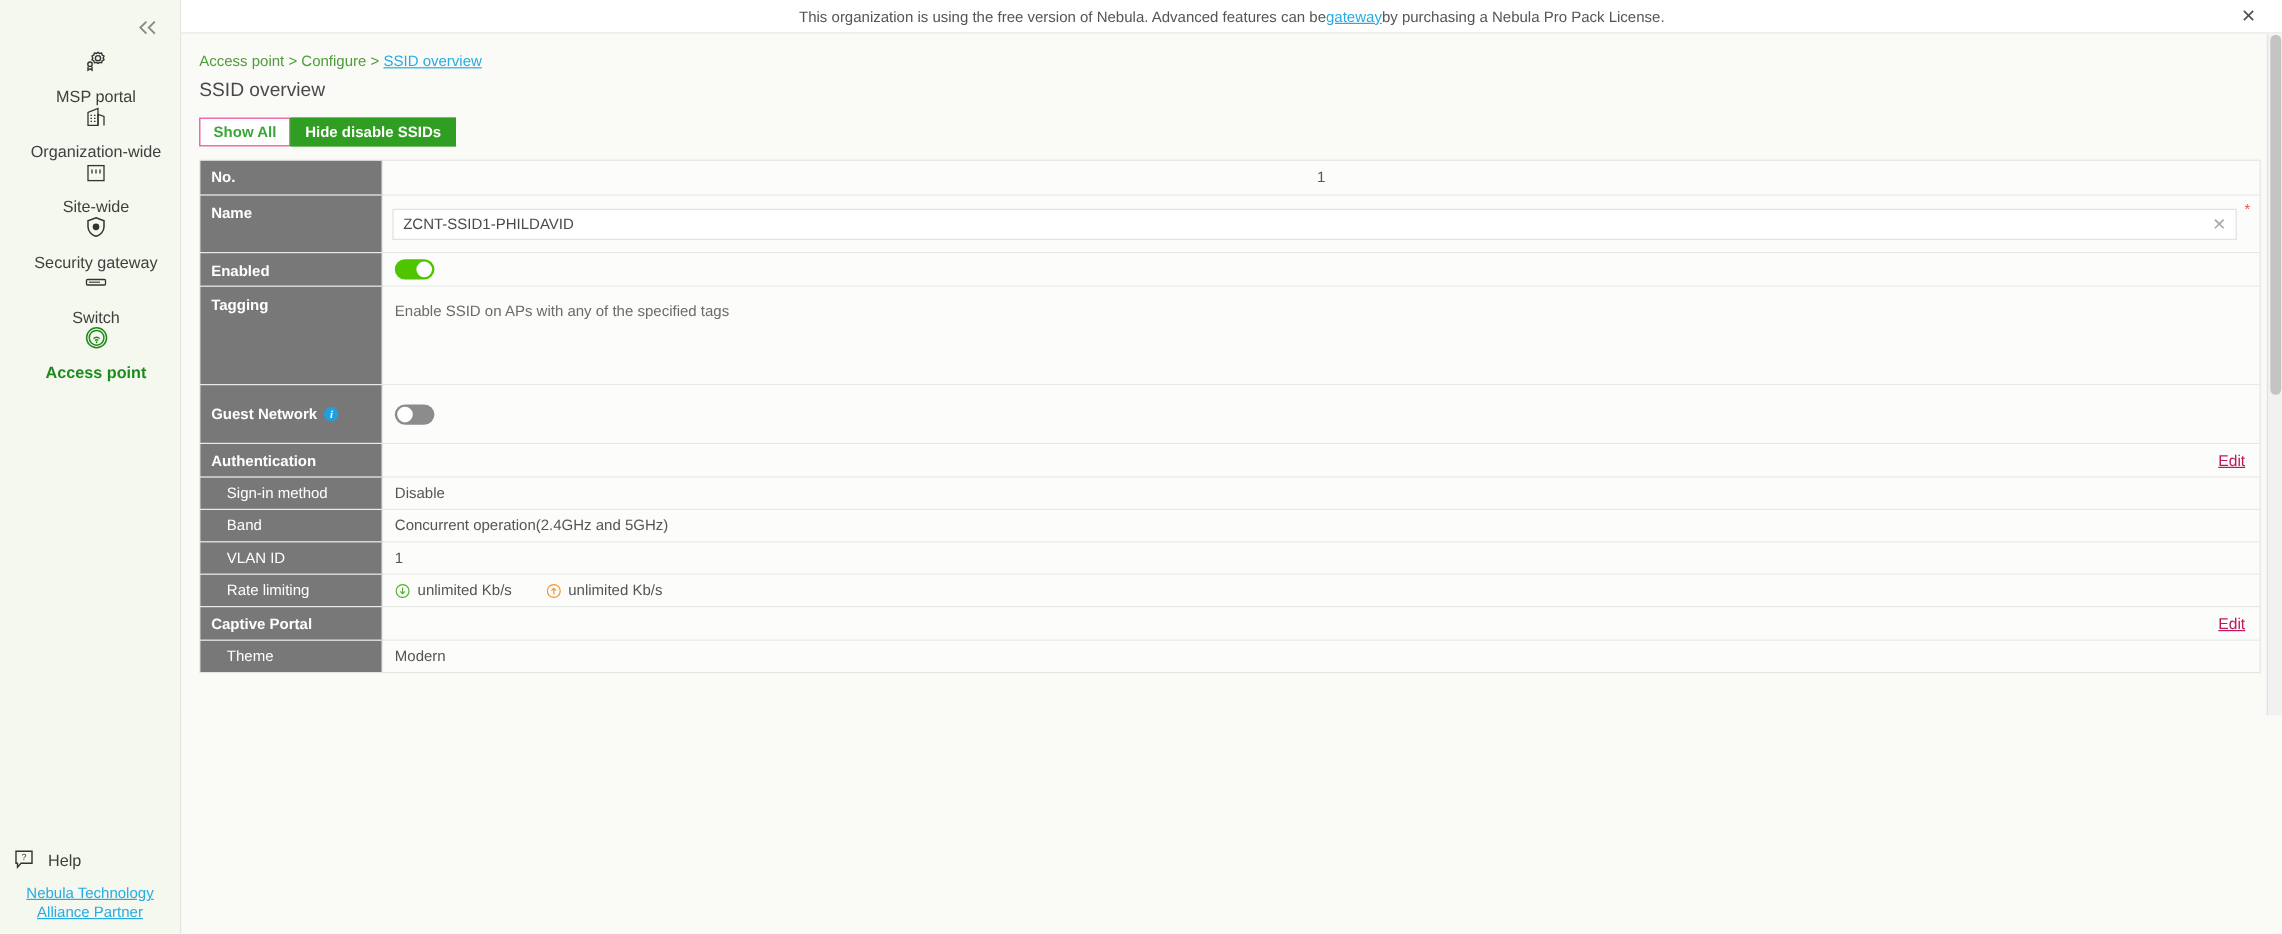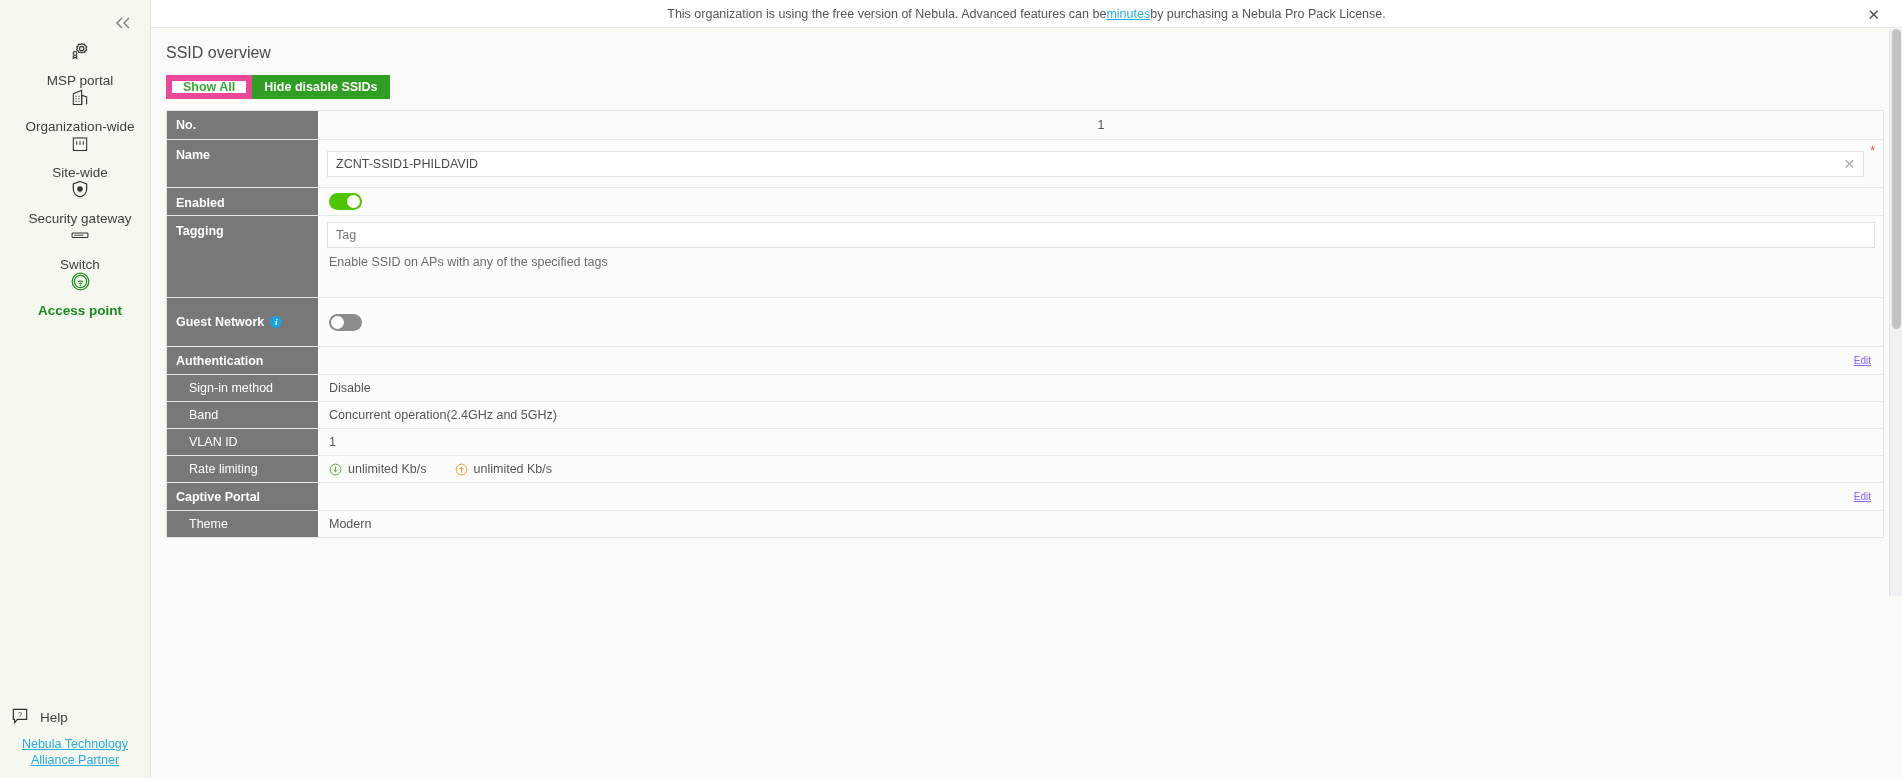--- a/index.html
+++ b/index.html
@@ -78,21 +78,21 @@
 
   .btn-group { display: flex; margin-bottom: 11px; }
   .btn-toggle {
     height: 24px; padding: 0 11px;
     font-size: 12.5px; font-weight: bold;
     display: flex; align-items: center;
     cursor: pointer;
   }
   .btn-toggle.outline {
     background: #ffffff; color: #3aa63a;
-    border: 6px solid #ec4899;
+    border: 1px solid #ec4899;
   }
   .btn-toggle.filled {
     background: #2f9e22; color: #ffffff;
     border: 1px solid #2f9e22;
   }
 
   
   .ssid-table { width: 1718px; border: 1px solid #e4e6e2; background: #fcfcfb; }
   .trow { display: flex; border-bottom: 1px solid #e8eae6; }
   .trow:last-child { border-bottom: none; }
@@ -159,21 +159,21 @@
     margin-left: 6px; font-style: italic; cursor: pointer;
     font-family: "Liberation Serif", serif;
   }
 
   .section-head .tlabel { height: 27px; align-items: center; font-weight: bold; }
   .section-head .tval { height: 27px; display: flex; align-items: center; justify-content: flex-end; padding: 0 12px; }
 
   .subrow .tlabel { height: 26px; align-items: center; }
   .subrow .tval { height: 26px; display: flex; align-items: center; padding: 0 10px; }
 
-  .edit-link { color: #8b5cf6; font-size: 10px; text-decoration: underline; cursor: pointer; }
+  .edit-link { color: #be185d; font-size: 13px; text-decoration: underline; cursor: pointer; }
 
   .rate-item { display: inline-flex; align-items: center; gap: 6px; margin-right: 28px; }
   .rate-ico { width: 13px; height: 13px; flex: 0 0 13px; }
 
   
   .save-area { text-align: center; margin-top: 33px; }
   .save-row { display: flex; align-items: center; justify-content: center; gap: 9px; }
   .save-btn {
     background: #ffffff; border: 1px solid #cfd2cc;
     font-size: 13px; font-weight: bold; color: #3a3a3a;
@@ -297,27 +297,30 @@
         <span>Nebula Technology</span><br>
         <span>Alliance Partner</span>
       </div>
     </div>
   </aside>
 
   <section class="right">
 
     <div class="notice-bar">
       <span>This organization is using the free version of Nebula.  Advanced features can be </span>
-        <a>minutes</a>
+        <a>gateway</a>
         <span> by purchasing a Nebula Pro Pack License.</span>
       <span class="notice-close">✕</span>
     </div>
 
     <div class="content">
 
+      <div class="breadcrumb">
+        <span>Access point &gt; Configure &gt; </span><span class="crumb-link">SSID overview</span>
+      </div>
 
       <h1 class="page-title">SSID overview</h1>
 
       <div class="btn-group">
         <div class="btn-toggle outline">Show All</div>
         <div class="btn-toggle filled">Hide disable SSIDs</div>
       </div>
 
       <div class="ssid-table">
 
@@ -342,21 +345,20 @@
           <div class="tval">
             <div class="toggle on">
                 <span class="knob"></span>
               </div>
           </div>
         </div>
 
         <div class="trow row-tagging">
           <div class="tlabel bold">Tagging</div>
           <div class="tval">
-            <input class="txt-input" placeholder="Tag" style="">
             <div class="hint">Enable SSID on APs with any of the specified tags</div>
           </div>
         </div>
 
         <div class="trow row-guest">
           <div class="tlabel bold">
             <span>Guest Network</span>
             <span class="info-dot">i</span>
           </div>
           <div class="tval">

